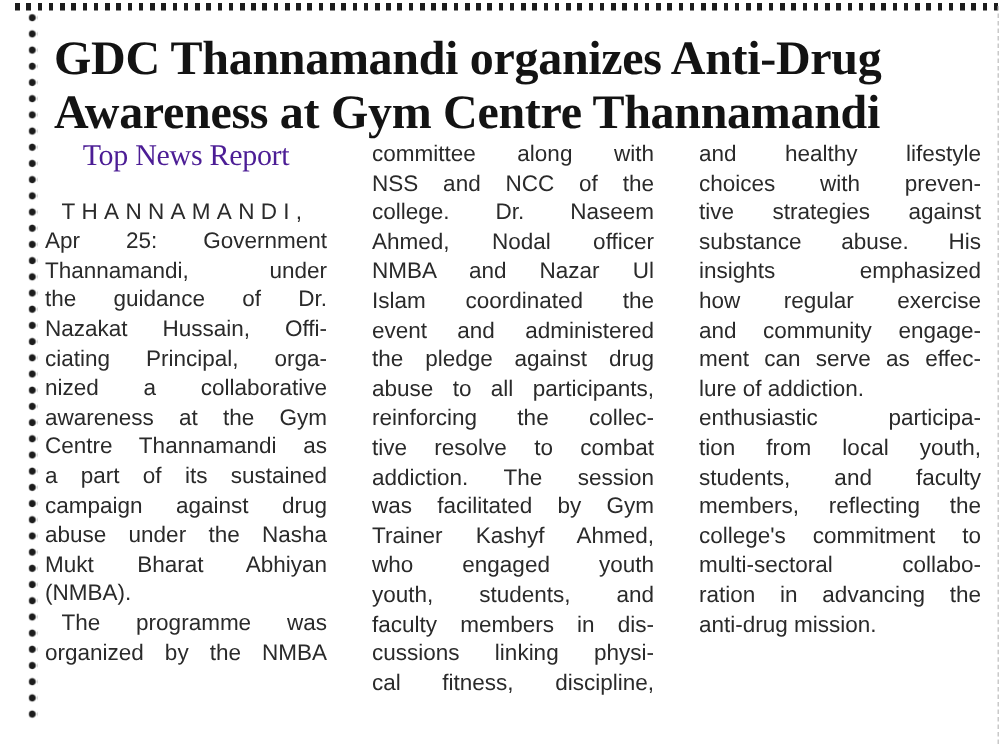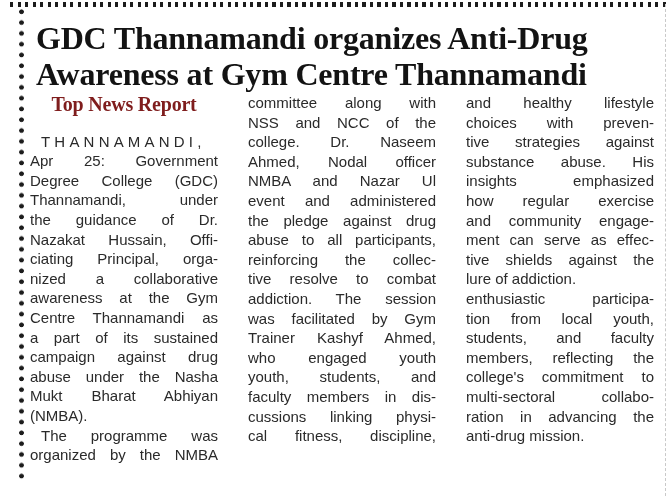--- a/index.html
+++ b/index.html
@@ -24,22 +24,22 @@
   .headline {
     position:absolute; left:36px; top:20px; width:625px;
     font-family:"Liberation Serif", serif; font-weight:bold;
     font-size:32px; line-height:36px; color:#131313; letter-spacing:-0.2px;
   }
   .cols {
     position:absolute; left:30px; top:93px; display:flex; gap:30px;
   }
   .col { width:188px; color:#2a2a2a; font-size:15px; line-height:19.6px; }
   .byline {
-    font-family:"Liberation Serif", serif; font-weight:bold; font-size:20px;
-    color:#7f1d1d; text-align:center; margin:2px 0 17px 0; letter-spacing:-0.2px;
+    font-family:"Liberation Serif", serif; font-weight:normal; font-size:20px;
+    color:#4c1d95; text-align:center; margin:2px 0 17px 0; letter-spacing:-0.2px;
   }
   .line { text-align:justify; }
   .line.just { text-align-last:justify; }
   .line.ind  { text-indent:11px; }
   .line.sp   { letter-spacing:4.2px; }
 </style>
 </head>
 <body>
 
 <div class="clip">
@@ -50,21 +50,20 @@
   <div class="headline">
     <div>GDC Thannamandi organizes Anti-Drug</div>
     <div>Awareness at Gym Centre Thannamandi</div>
   </div>
 
   <div class="cols">
     <div class="col">
       <div class="byline">Top News Report</div>
     <div class="line just ind sp">THANNAMANDI,</div>
         <div class="line just">Apr 25: Government</div>
-        <div class="line just">Degree College (GDC)</div>
         <div class="line just">Thannamandi, under</div>
         <div class="line just">the guidance of Dr.</div>
         <div class="line just">Nazakat Hussain, Offi-</div>
         <div class="line just">ciating Principal, orga-</div>
         <div class="line just">nized a collaborative</div>
         <div class="line just">awareness at the Gym</div>
         <div class="line just">Centre Thannamandi as</div>
         <div class="line just">a part of its sustained</div>
         <div class="line just">campaign against drug</div>
         <div class="line just">abuse under the Nasha</div>
@@ -72,20 +71,21 @@
         <div class="line">(NMBA).</div>
         <div class="line just ind">The programme was</div>
         <div class="line just">organized by the NMBA</div>
       </div>
     <div class="col">
         <div class="line just">committee along with</div>
         <div class="line just">NSS and NCC of the</div>
         <div class="line just">college. Dr. Naseem</div>
         <div class="line just">Ahmed, Nodal officer</div>
         <div class="line just">NMBA and Nazar Ul</div>
+        <div class="line just">Islam coordinated the</div>
         <div class="line just">event and administered</div>
         <div class="line just">the pledge against drug</div>
         <div class="line just">abuse to all participants,</div>
         <div class="line just">reinforcing the collec-</div>
         <div class="line just">tive resolve to combat</div>
         <div class="line just">addiction. The session</div>
         <div class="line just">was facilitated by Gym</div>
         <div class="line just">Trainer Kashyf Ahmed,</div>
         <div class="line just">who engaged youth</div>
         <div class="line just">youth, students, and</div>
@@ -95,21 +95,20 @@
       </div>
     <div class="col">
         <div class="line just">and healthy lifestyle</div>
         <div class="line just">choices with preven-</div>
         <div class="line just">tive strategies against</div>
         <div class="line just">substance abuse. His</div>
         <div class="line just">insights emphasized</div>
         <div class="line just">how regular exercise</div>
         <div class="line just">and community engage-</div>
         <div class="line just">ment can serve as effec-</div>
-        <div class="line just">tive shields against the</div>
         <div class="line">lure of addiction.</div>
         <div class="line just">enthusiastic participa-</div>
         <div class="line just">tion from local youth,</div>
         <div class="line just">students, and faculty</div>
         <div class="line just">members, reflecting the</div>
         <div class="line just">college's commitment to</div>
         <div class="line just">multi-sectoral collabo-</div>
         <div class="line just">ration in advancing the</div>
         <div class="line">anti-drug mission.</div>
       </div>

